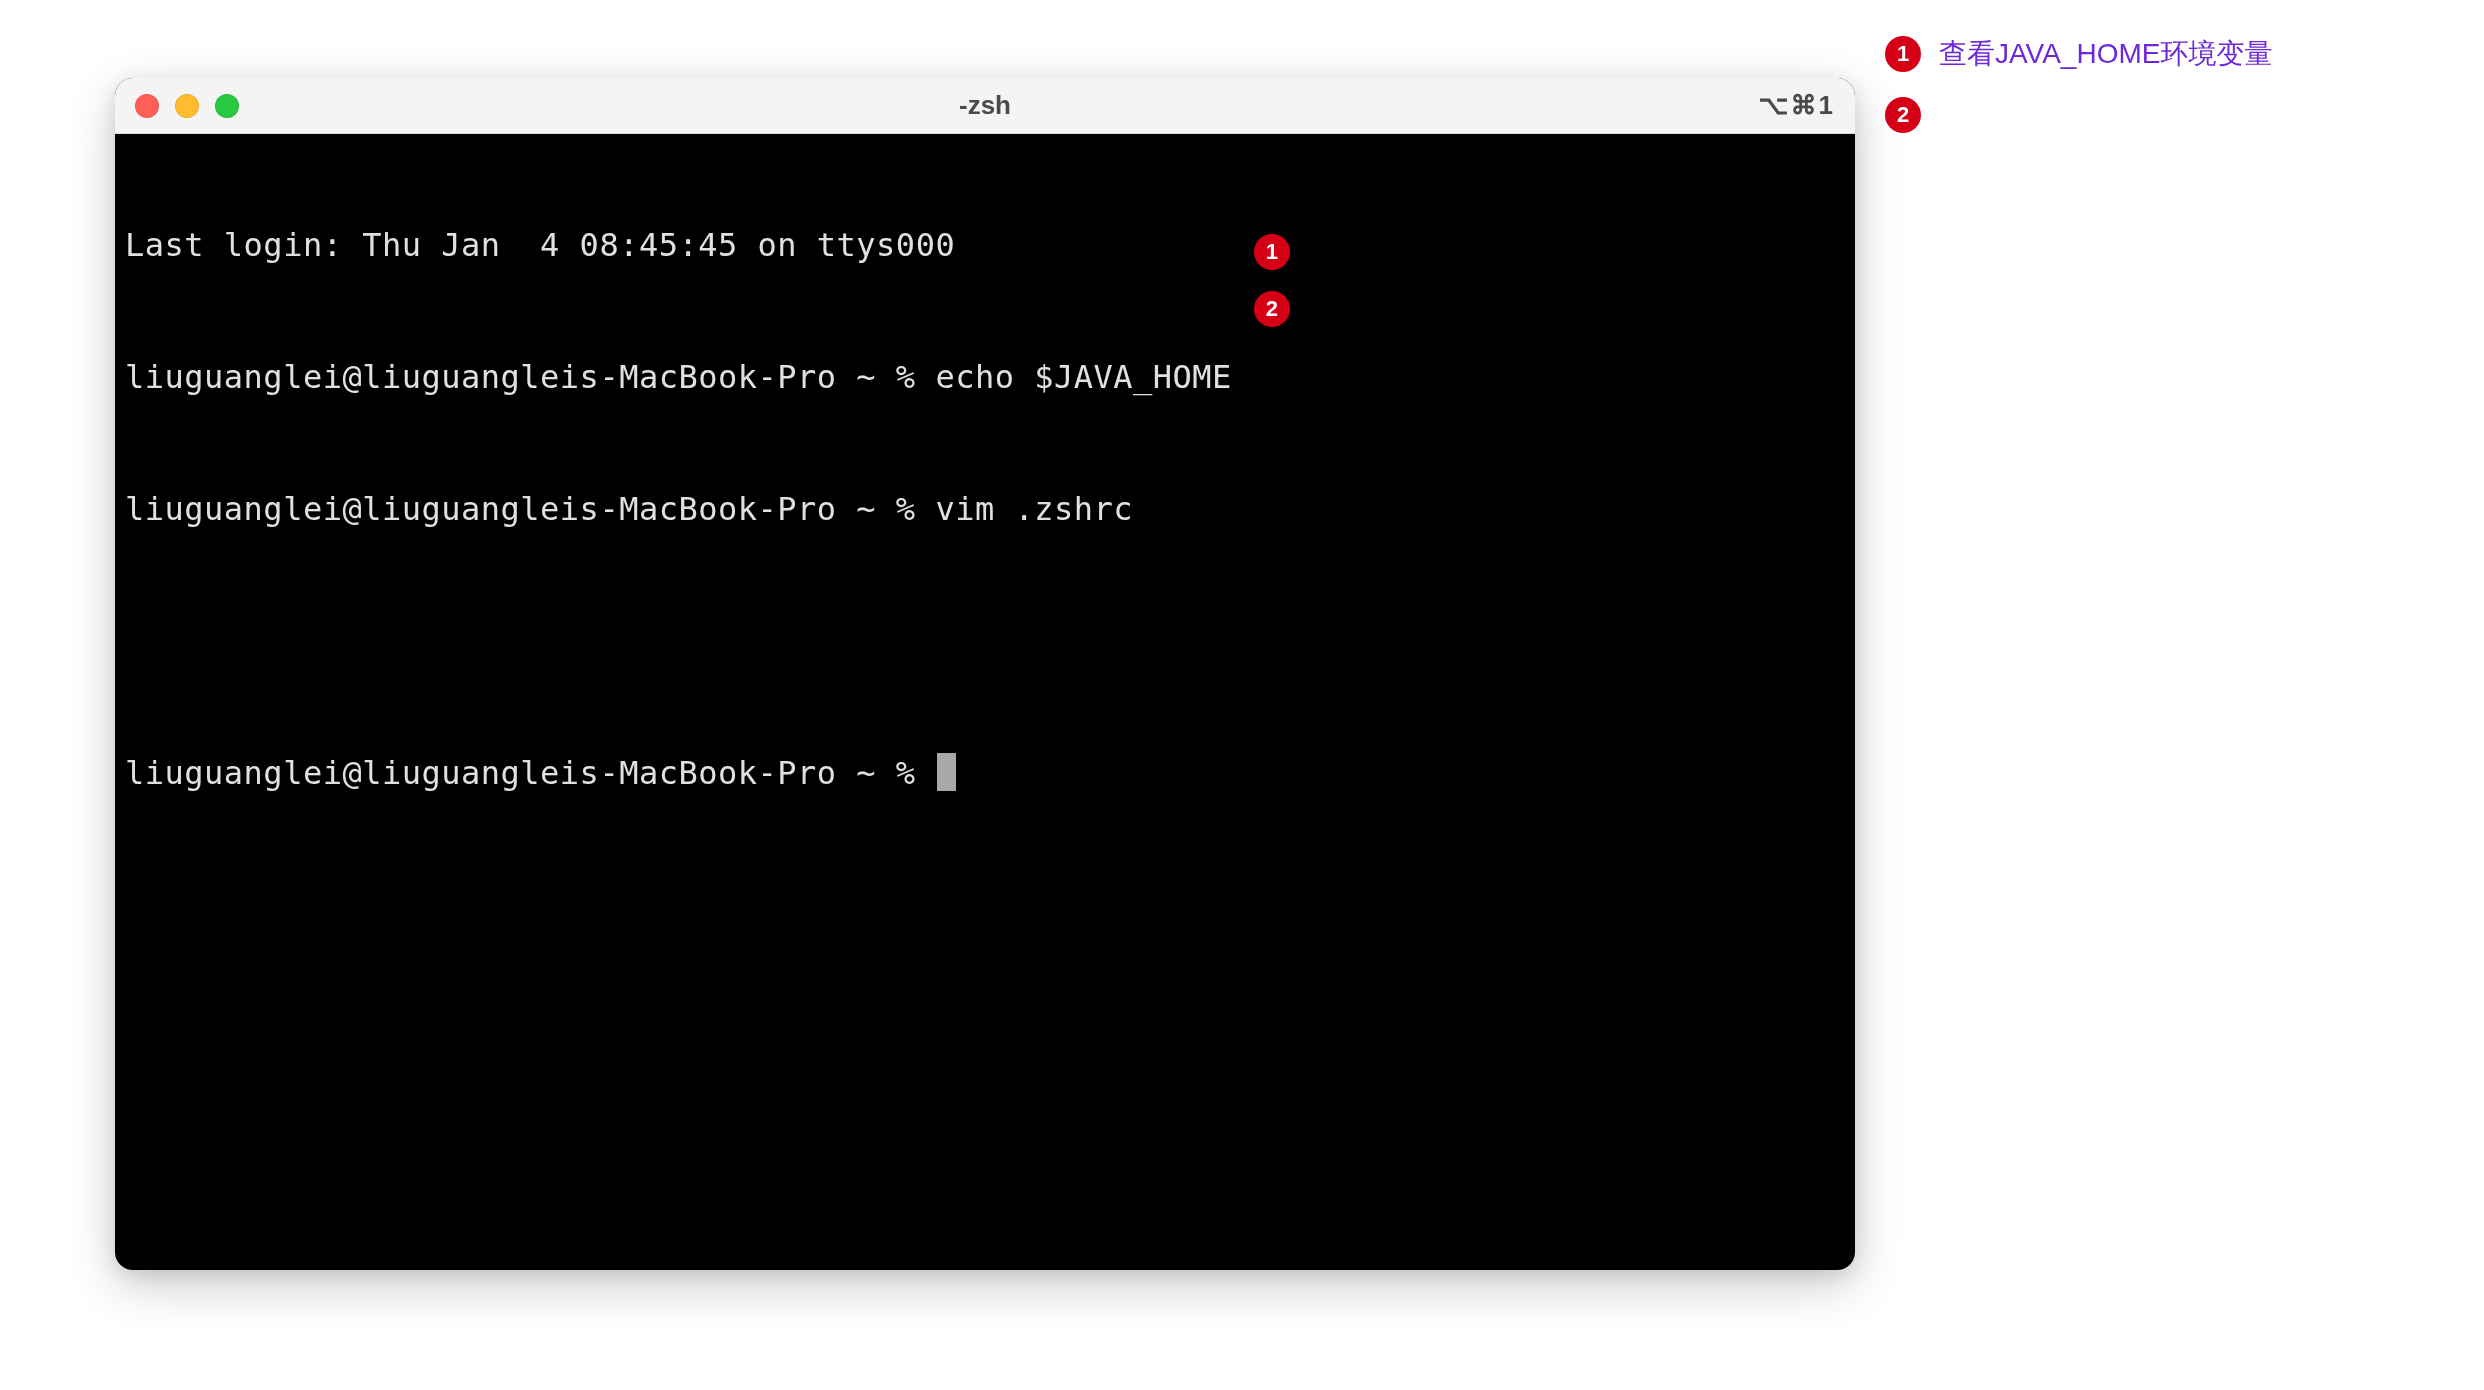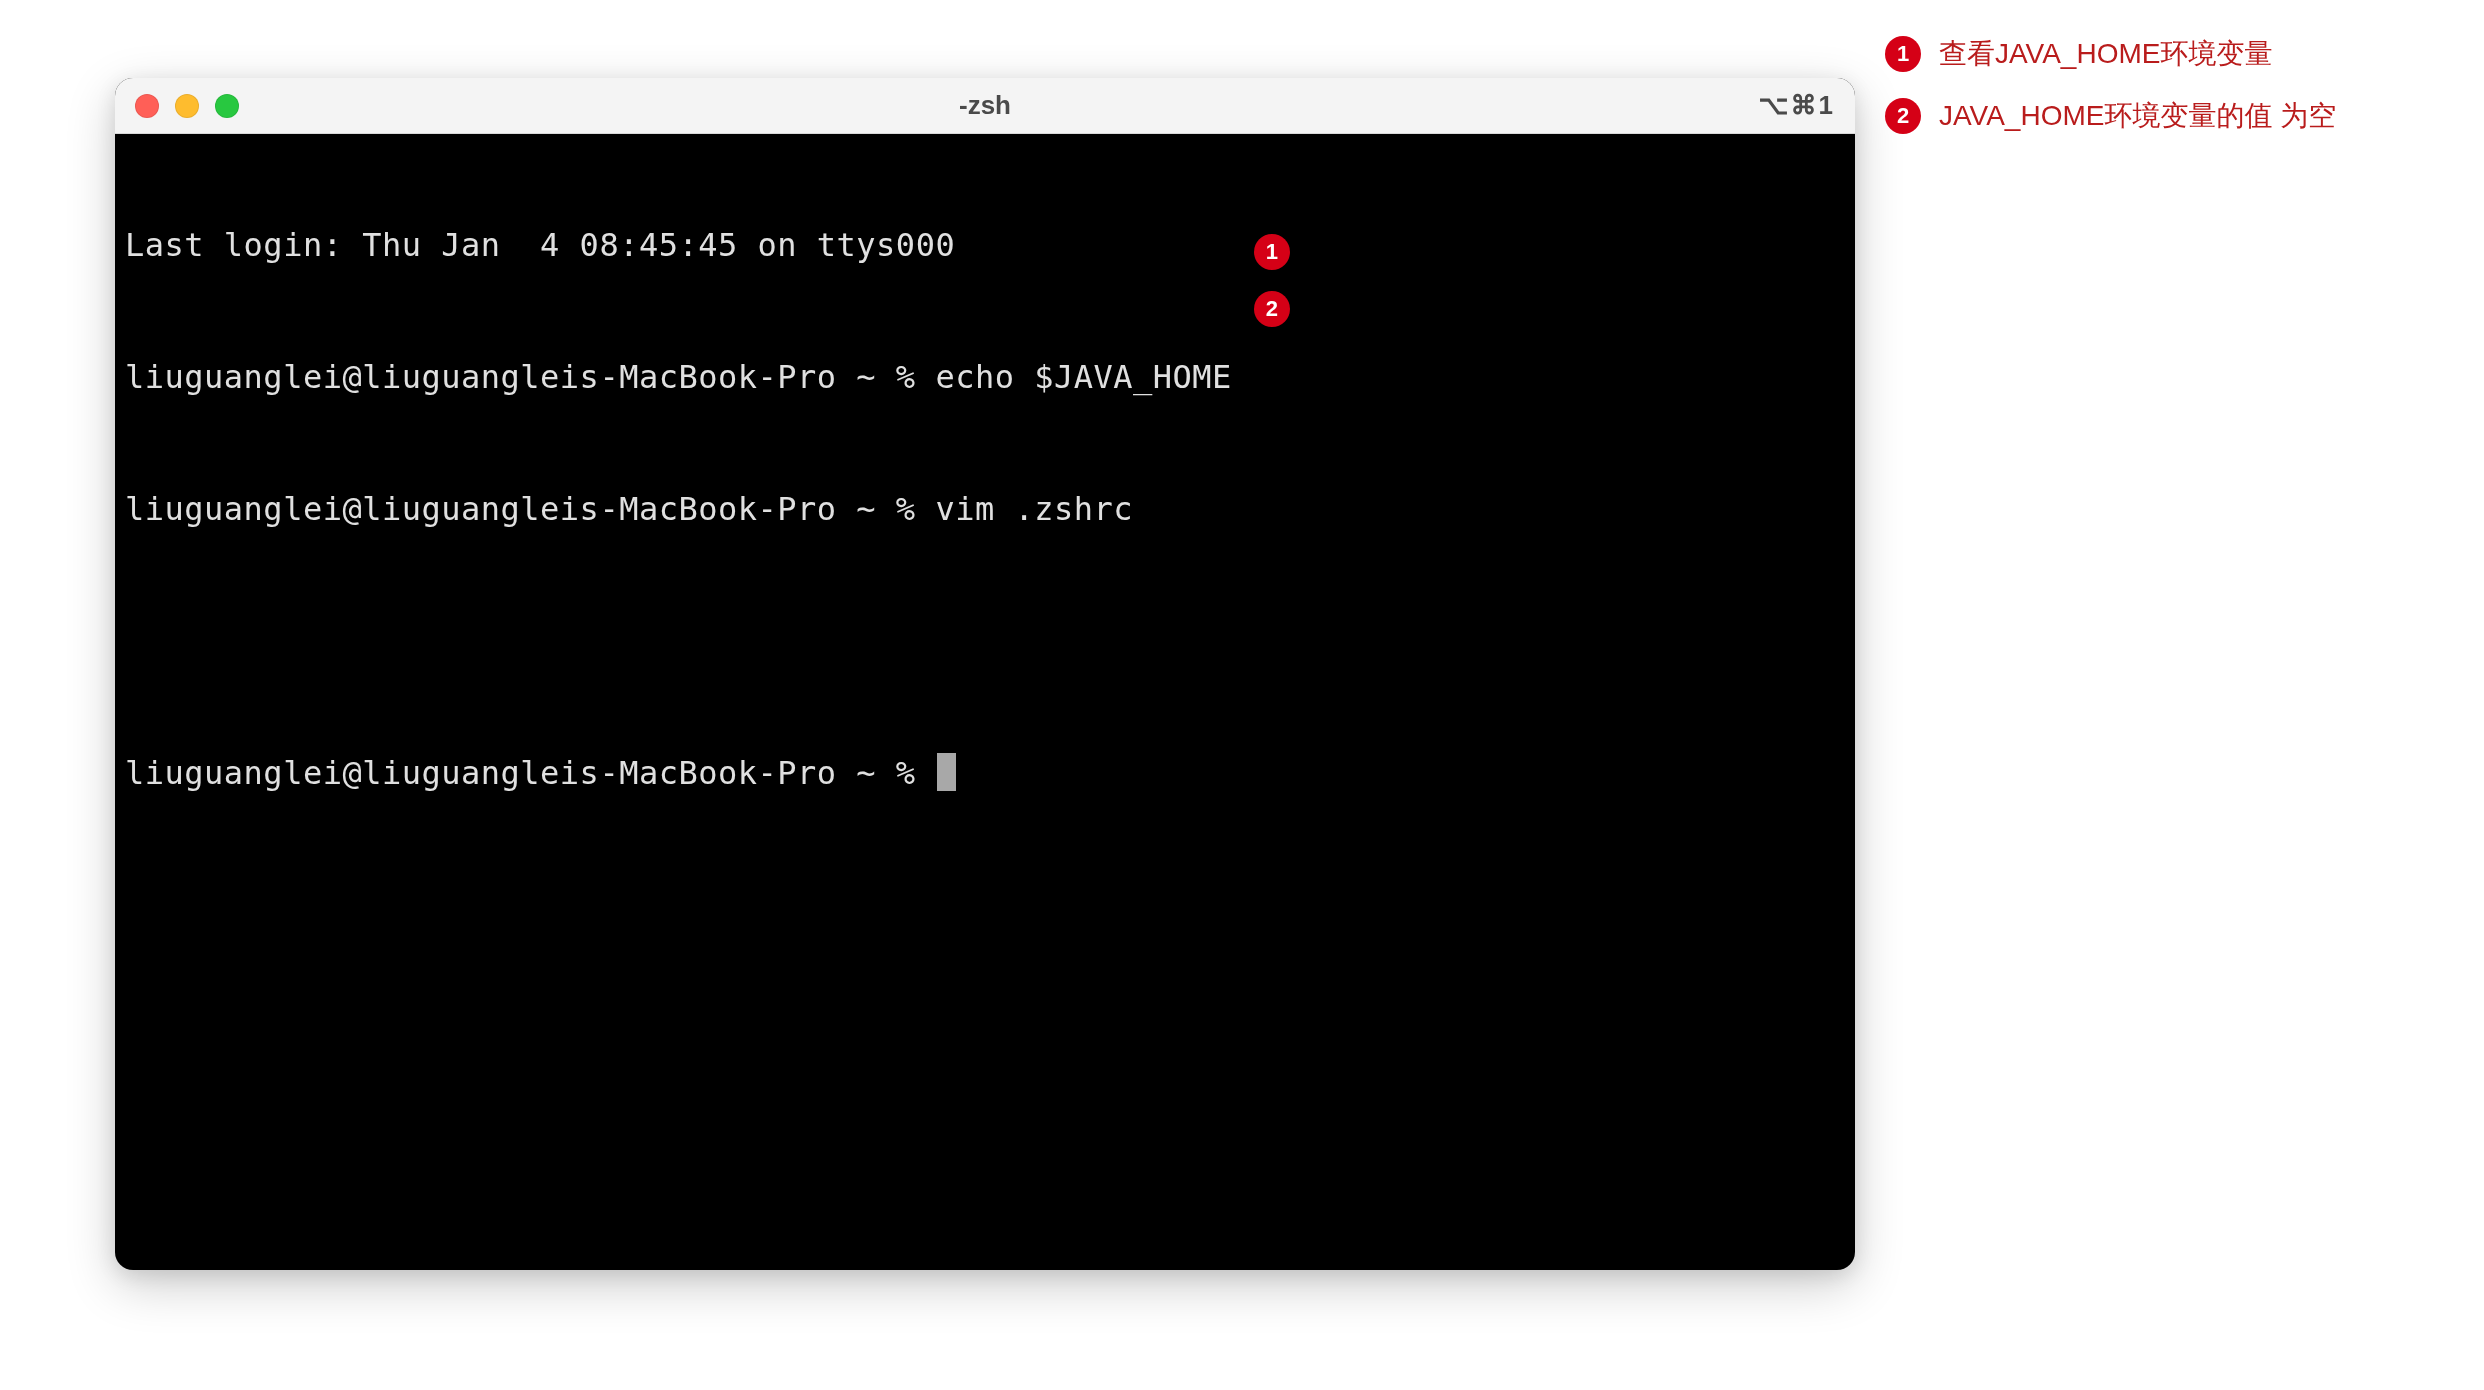--- a/index.html
+++ b/index.html
@@ -140,21 +140,21 @@
     }
 
     .annotation-item {
       display: flex;
       align-items: center;
       gap: 18px;
     }
 
     .annotation-text {
       font-size: 28px;
-      color: #b91c1c;
+      color: #6d28d9;
       font-weight: 500;
       white-space: nowrap;
     }
   </style>
 </head>
 <body>
 
 <div class="terminal-window">
   <div class="titlebar">
     <div class="traffic-lights">
@@ -182,15 +182,14 @@
   <div class="annotation-item">
     <div class="annot-circle">
         <span>1</span>
       </div>
     <div class="annotation-text">查看JAVA_HOME环境变量</div>
   </div>
   <div class="annotation-item">
     <div class="annot-circle">
         <span>2</span>
       </div>
-    <div class="annotation-text">JAVA_HOME环境变量的值 为空</div>
   </div>
 </div>
 
 </body></html>

